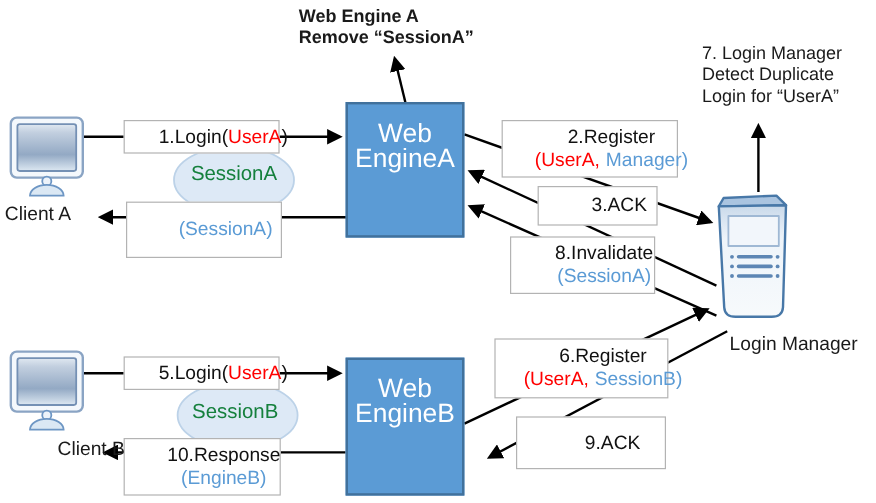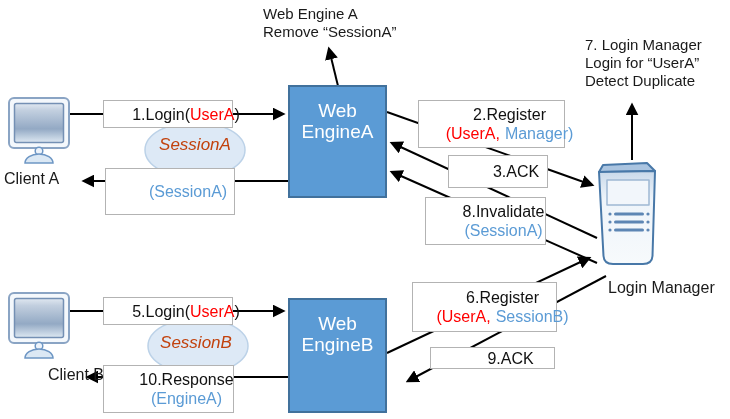--- a/index.html
+++ b/index.html
@@ -14,29 +14,29 @@
     font-family:"Liberation Sans", sans-serif;color:#111;
   }
   .stage svg.layer{position:absolute;left:0;top:0;}
   .mbox{
     position:absolute;background:#ffffff;border:1px solid #b3b3b3;box-sizing:border-box;
     display:flex;flex-direction:column;align-items:center;justify-content:center;
     font-size:16px;line-height:19px;text-align:left;color:#111;padding-left:36px;
   }
   .engine{
     position:absolute;background:var(--engine-fill);border:2px solid var(--engine-border);
-    box-sizing:border-box;color:#ffffff;font-size:19px;line-height:21px;text-align:center;
+    box-sizing:border-box;color:#ffffff;font-size:22px;line-height:21px;text-align:center;
     padding-top:13px;
   }
   .red{color:var(--user-red);}
   .blue{color:var(--session-blue);}
   .mr{margin-right:5px;}
   .note{position:absolute;font-size:15px;line-height:18px;color:#1a1a1a;}
   .nodelabel{position:absolute;font-size:16px;color:#1a1a1a;white-space:nowrap;}
-  .sessionlabel{position:absolute;font-size:17px;color:#c2410c;text-align:center;font-style:italic;}
+  .sessionlabel{position:absolute;font-size:17px;color:#15803d;text-align:center;}
   .session-ellipse{fill:#dde9f6;stroke:#bcd2e8;stroke-width:1.5;}
 </style>
 </head>
 <body>
 
 <div class="stage">
 
   <svg class="layer" width="730" height="419" viewBox="0 0 730 419">
     <defs>
       <marker id="ah" viewBox="0 0 10 10" refX="8" refY="5" markerWidth="6.5" markerHeight="6.5" orient="auto-start-reverse">
@@ -131,40 +131,40 @@
   <div class="mbox" style="left:425px;top:197px;width:121px;height:48px;">
     <div>8.Invalidate</div>
     <div class="blue">(SessionA)</div>
   </div>
 
   <div class="mbox" style="left:412px;top:282px;width:145px;height:50px;">
     <div>6.Register</div>
     <div><span class="red mr">(UserA,</span><span class="blue">SessionB)</span></div>
   </div>
 
-  <div class="mbox" style="left:430px;top:347px;width:125px;height:22px;">
+  <div class="mbox" style="left:430px;top:347px;width:125px;height:44px;">
     <div>9.ACK</div>
   </div>
 
   <div class="mbox" style="left:103px;top:297px;width:130px;height:28px;">
     <div><span>5.Login(</span><span class="red">UserA</span><span>)</span></div>
   </div>
 
   <div class="mbox" style="left:103px;top:365px;width:131px;height:48px;">
     <div>10.Response</div>
-    <div class="blue">(EngineA)</div>
+    <div class="blue">(EngineB)</div>
   </div>
 
   <div class="nodelabel" style="left:4px;top:170px;">Client A</div>
   <div class="nodelabel" style="left:4px;top:366px;margin-left:44px;">Client B</div>
   <div class="nodelabel" style="left:608px;top:279px;">Login Manager</div>
 
-  <div class="note" style="left:263px;top:5px;">
+  <div class="note" style="left:249px;top:5px;font-weight:bold;">
     <div>Web Engine A</div>
     <div>Remove “SessionA”</div>
   </div>
   <div class="note" style="left:585px;top:36px;">
     <div>7. Login Manager</div>
+    <div>Detect Duplicate</div>
     <div>Login for “UserA”</div>
-    <div>Detect Duplicate</div>
   </div>
 
 </div>
 
 </body></html>

